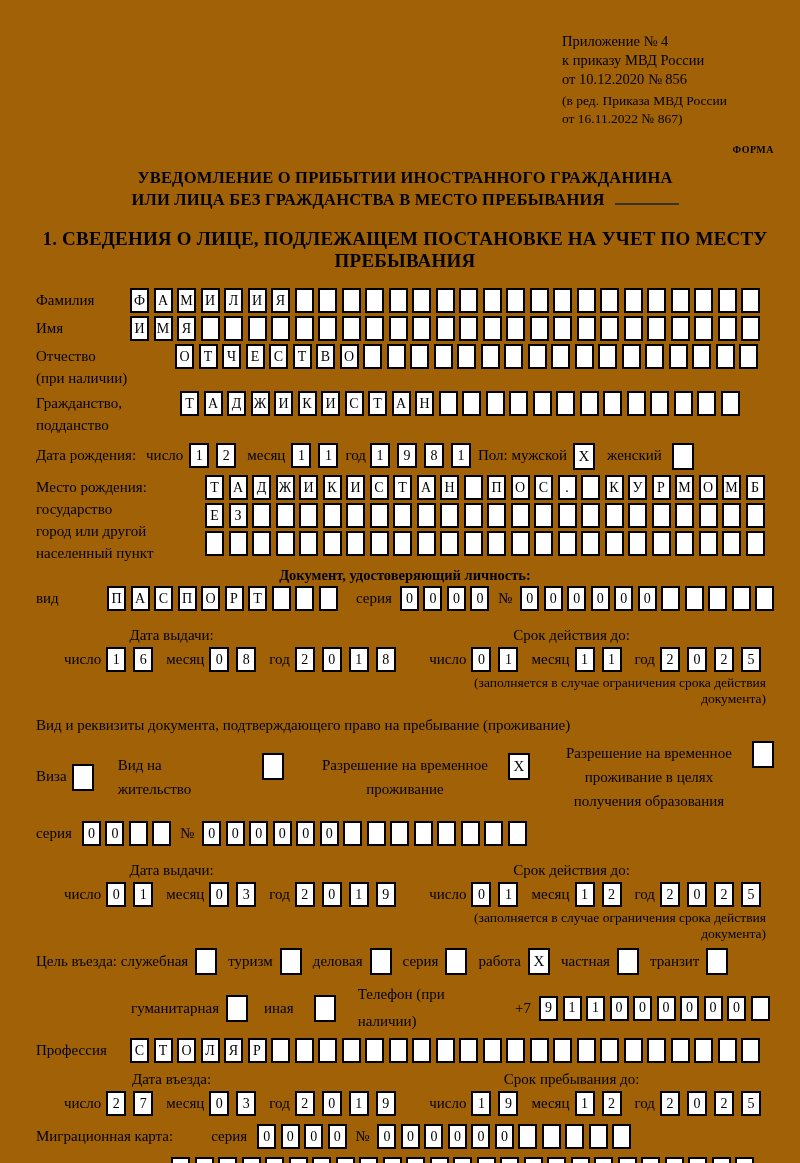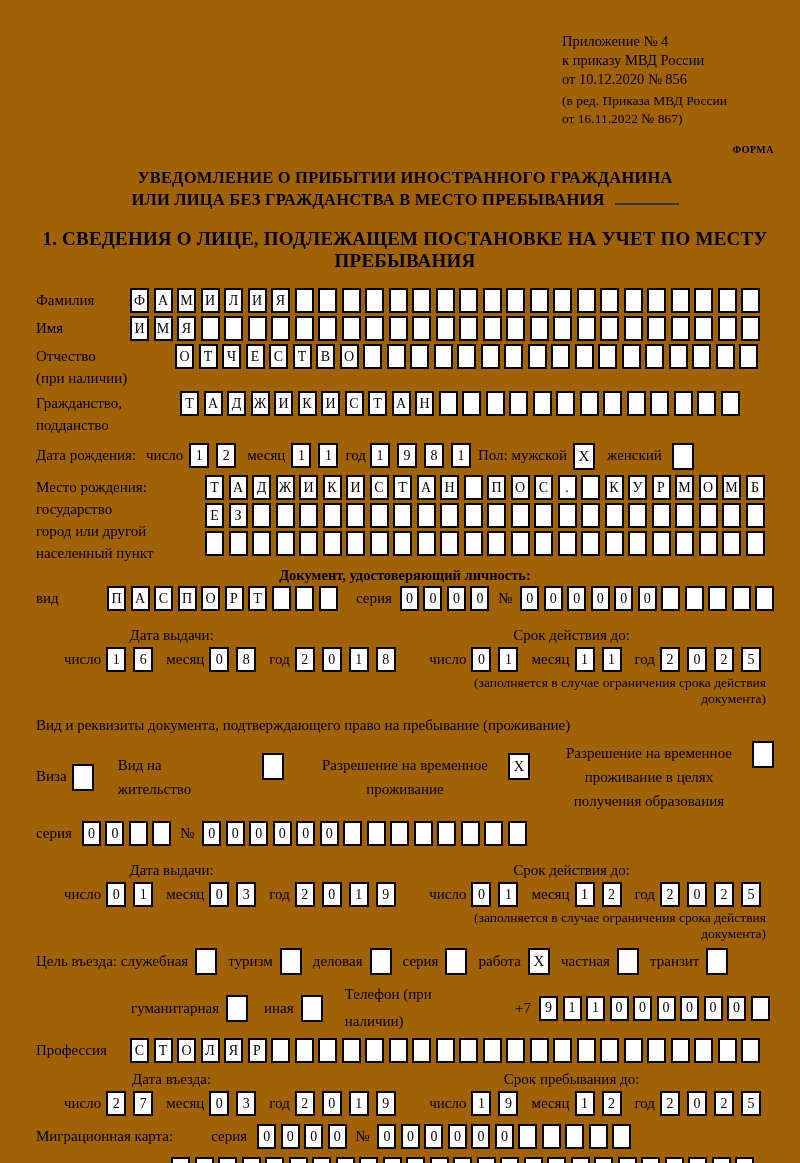--- a/index.html
+++ b/index.html
@@ -575,21 +575,21 @@
         <span class="lbl">транзит</span>
         <span class="cb"></span>
       </div>
   </div>
 
   <div class="purpose indent2">
     <div class="pitem" style="margin-left:0;">
         <span class="lbl">гуманитарная</span>
         <span class="cb"></span>
       </div>
-    <div class="pitem" style="margin-left:16px;">
+    <div class="pitem" style="margin-left:16px;gap:13px;">
         <span class="lbl">иная</span>
         <span class="cb"></span>
       </div>
     <span class="phone-lbl">Телефон (при наличии)</span>
     <span class="phone-pre">+7</span>
     <span class="boxrow">
         <span class="cell">9</span>
         <span class="cell">1</span>
         <span class="cell">1</span>
         <span class="cell">0</span>

